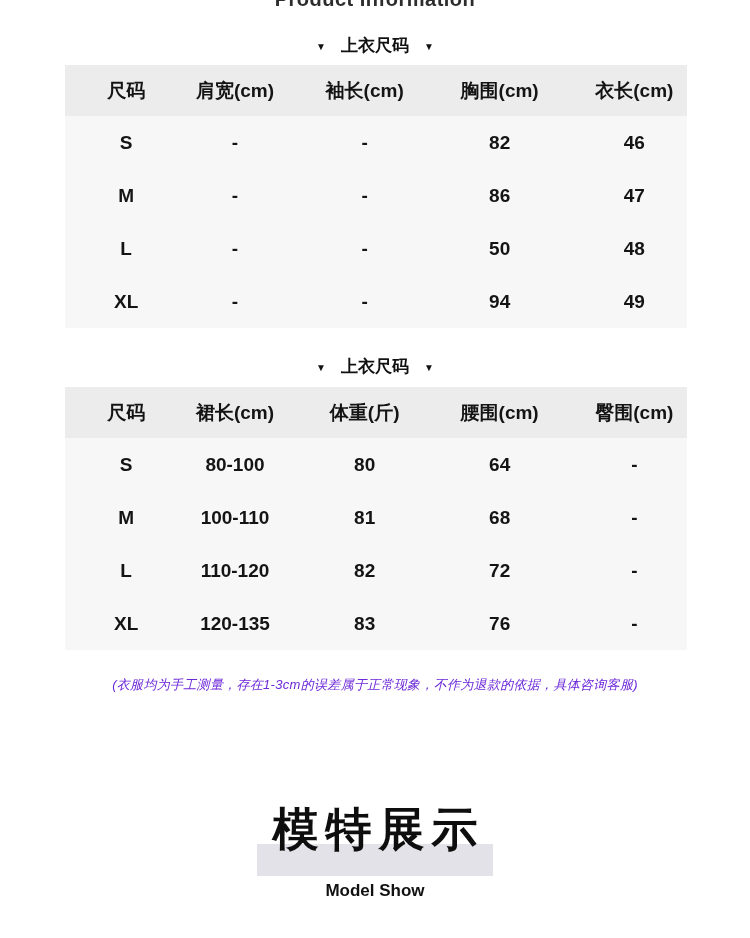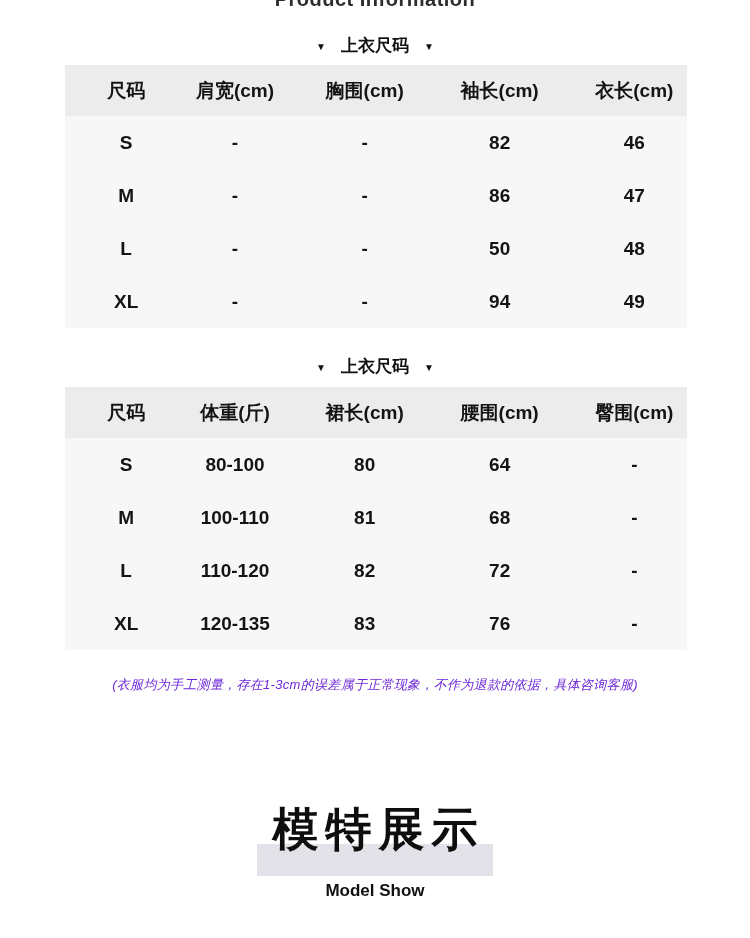--- a/index.html
+++ b/index.html
@@ -71,22 +71,22 @@
   <div class="section-title section-title-1">
     <span class="arrow">▼</span>
     <span class="label">上衣尺码</span>
     <span class="arrow">▼</span>
   </div>
 
   <div class="size-table size-table-1">
     <div class="thead">
       <div class="cell">尺码</div>
       <div class="cell">肩宽(cm)</div>
+      <div class="cell">袖长(cm)</div>
       <div class="cell">胸围(cm)</div>
-      <div class="cell">袖长(cm)</div>
       <div class="cell">衣长(cm)</div>
     </div>
     <div class="trow">
       <div class="cell">S</div>
       <div class="cell">-</div>
       <div class="cell">-</div>
       <div class="cell">82</div>
       <div class="cell">46</div>
     </div>
     <div class="trow">
@@ -114,22 +114,22 @@
 
   <div class="section-title section-title-2">
     <span class="arrow">▼</span>
     <span class="label">上衣尺码</span>
     <span class="arrow">▼</span>
   </div>
 
   <div class="size-table size-table-2">
     <div class="thead">
       <div class="cell">尺码</div>
+      <div class="cell">裙长(cm)</div>
       <div class="cell">体重(斤)</div>
-      <div class="cell">裙长(cm)</div>
       <div class="cell">腰围(cm)</div>
       <div class="cell">臀围(cm)</div>
     </div>
     <div class="trow">
       <div class="cell">S</div>
       <div class="cell">80-100</div>
       <div class="cell">80</div>
       <div class="cell">64</div>
       <div class="cell">-</div>
     </div>

